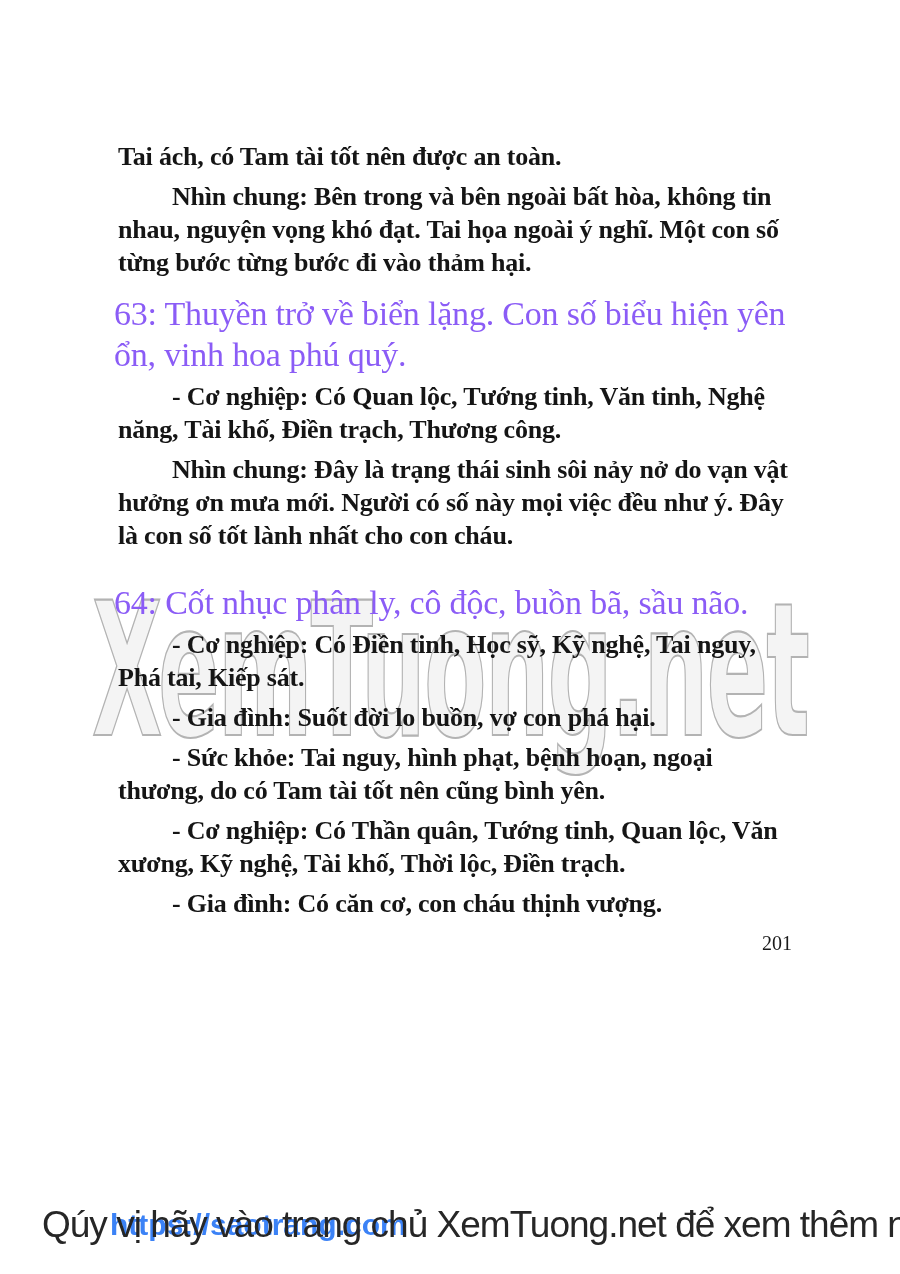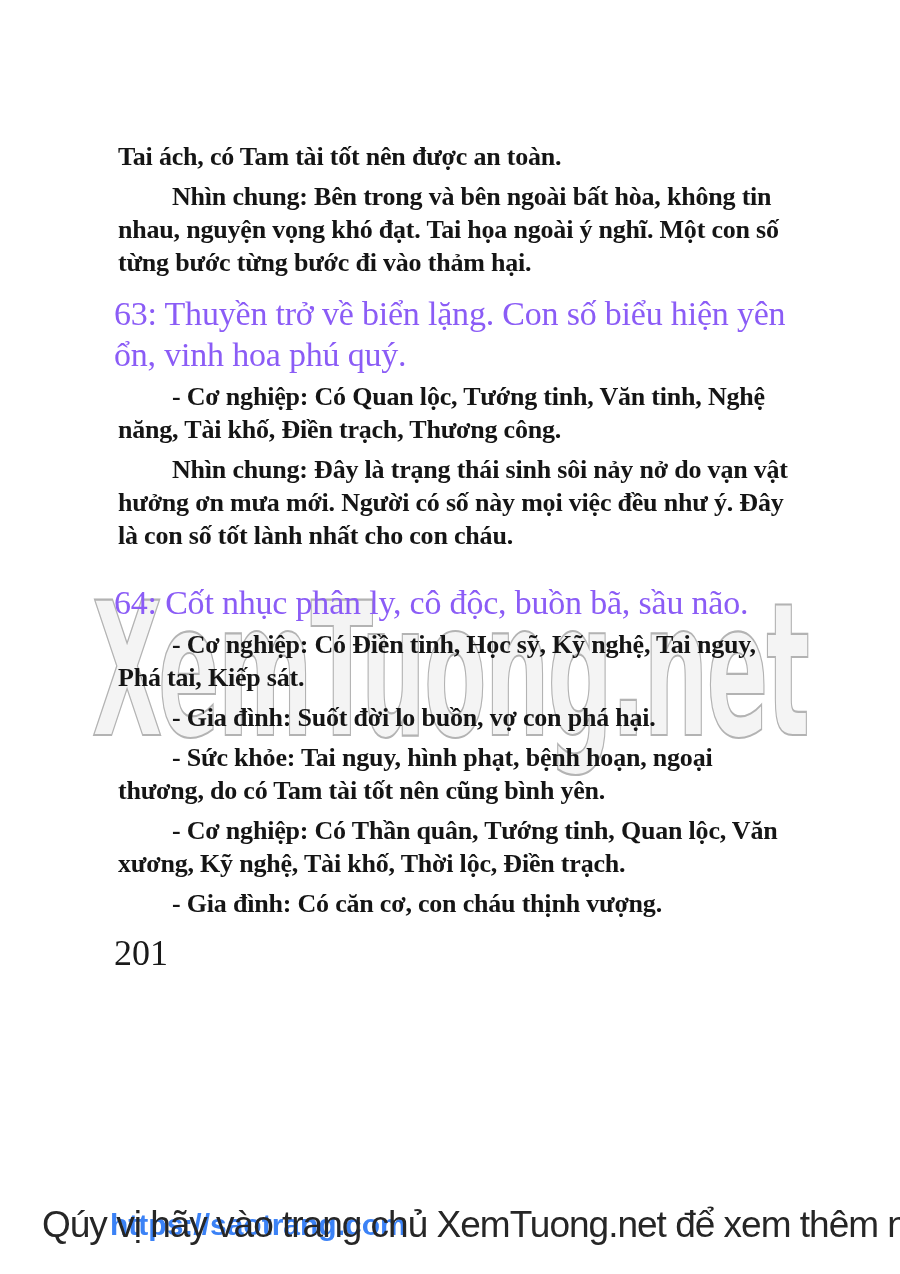--- a/index.html
+++ b/index.html
@@ -41,22 +41,22 @@
     font-weight:400;
     font-size:34px;
     line-height:41px;
     margin:14px 0 5px 0;
     color:#8b5cf6;
     letter-spacing:-0.2px;
   }
   .content h2.gap-big{margin-top:30px;}
   .page-number{
     position:relative;z-index:1;
-    text-align:left;
-    font-size:36px;
+    text-align:right;
+    font-size:20px;
     color:#1a1a1a;
     margin-top:12px;
     font-weight:400;
   }
   .footer{
     position:absolute;left:0;top:1196px;width:900px;height:78px;z-index:2;
     background:#ffffff;
   }
   .footer-link{
     position:absolute;left:110px;top:12px;z-index:1;

